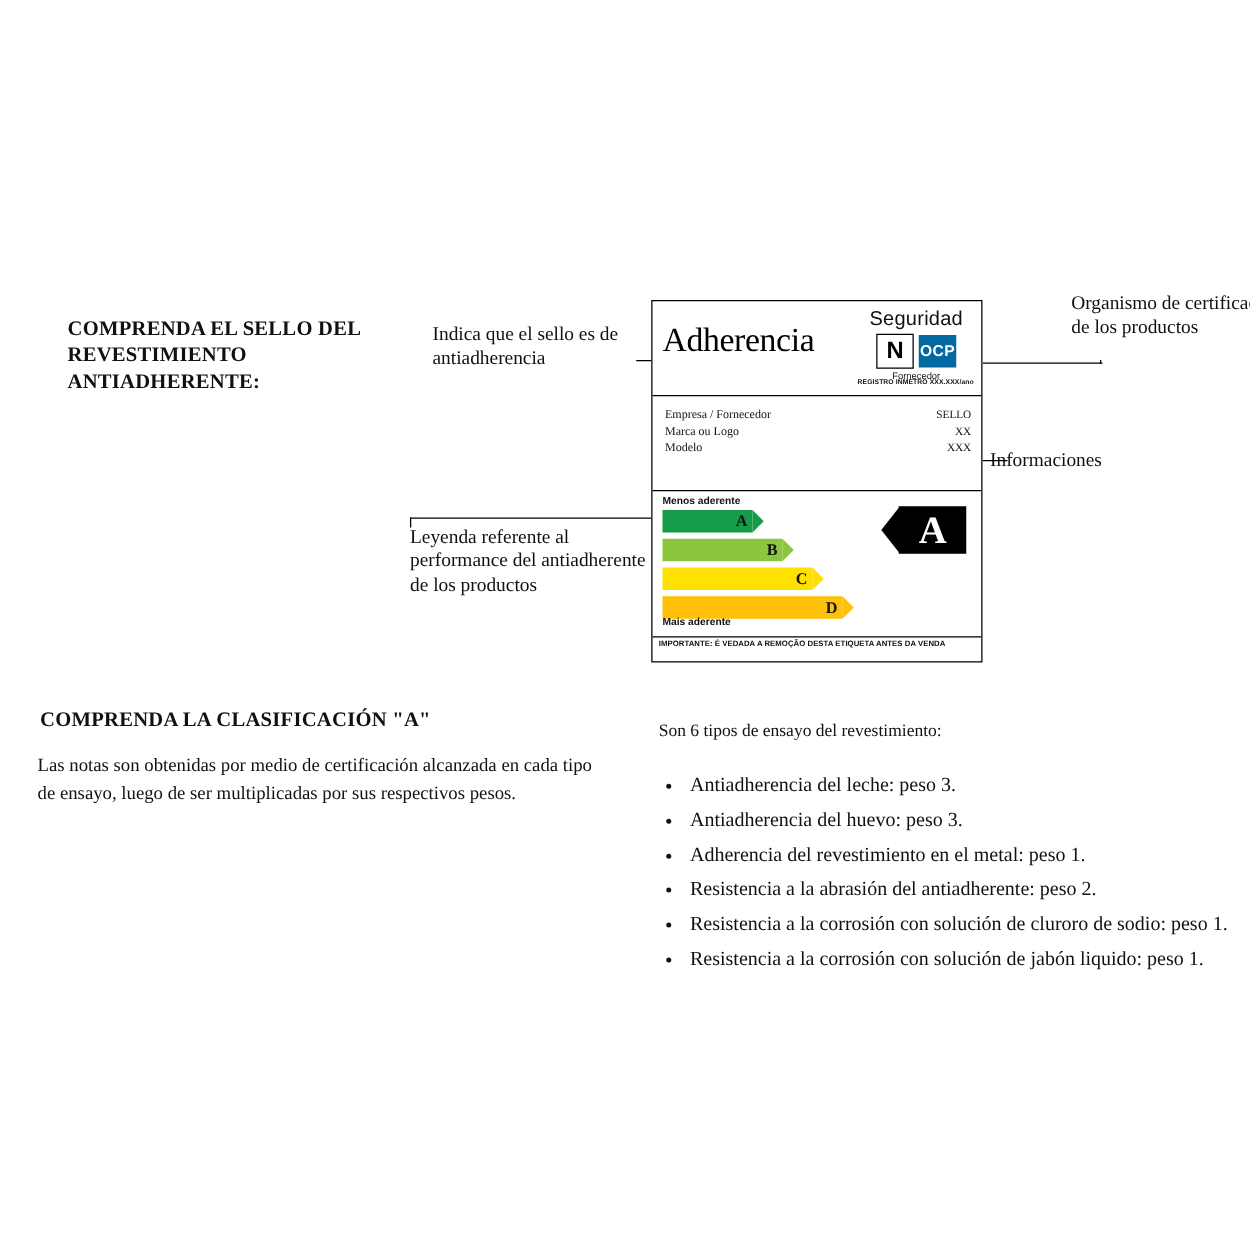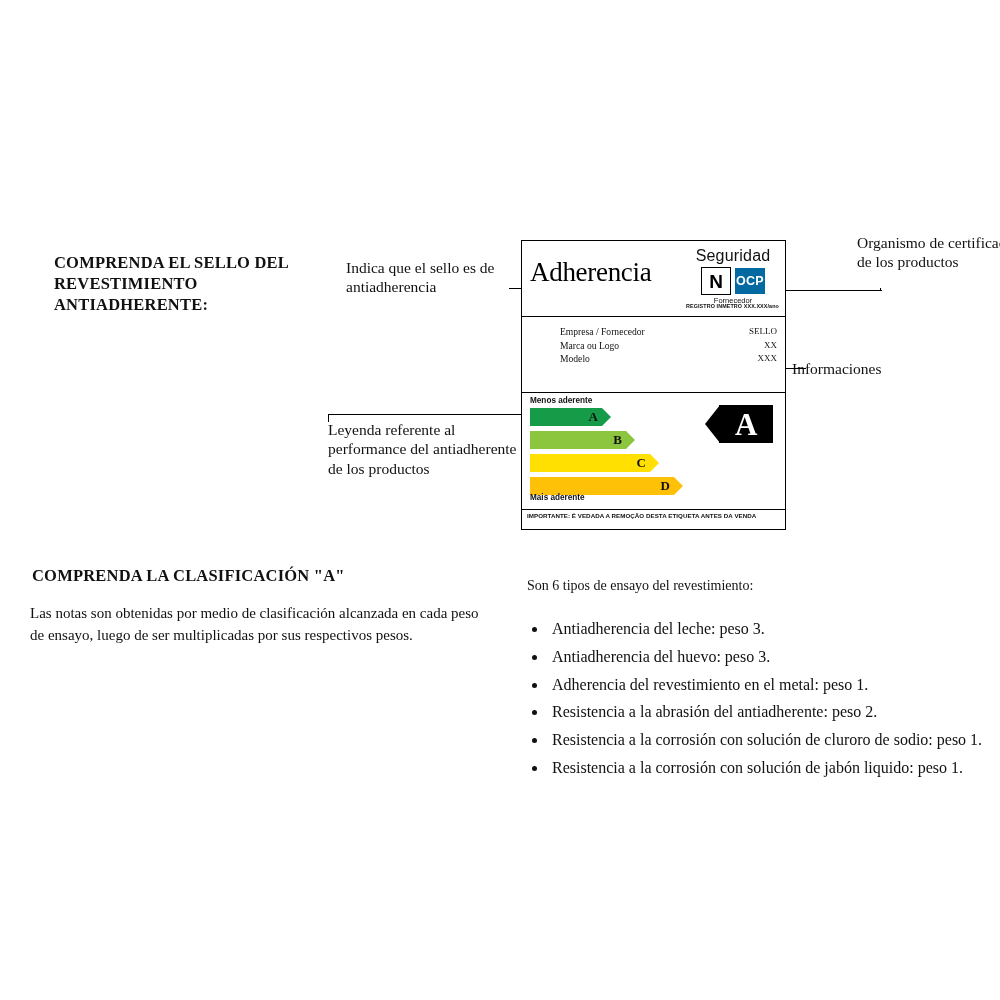--- a/index.html
+++ b/index.html
@@ -157,21 +157,20 @@
     top: 84px;
     right: 8px;
     font-family: "Liberation Serif", serif;
     font-size: 9.6px;
     color: #111;
   }
   .supplier-row {
     display: flex;
     justify-content: space-between;
     line-height: 1.42;
-    margin-left: 28px;
   }
   .supplier-val { font-size: 9px; }
 
   
   #scale-top-label {
     position: absolute;
     left: 8px;
     top: 155px;
     font-family: "Liberation Sans", sans-serif;
     font-weight: bold;
@@ -397,21 +396,21 @@
     <div class="arrow-tip"></div>
     <div class="arrow-body"></div>
     <span class="grade-letter">A</span>
   </div>
 
   <div class="hrule" id="rule-3"></div>
   <div id="footer-warning">IMPORTANTE: É VEDADA A REMOÇÃO DESTA ETIQUETA ANTES DA VENDA</div>
 </div>
 
 <div class="abs" id="heading-class">COMPRENDA LA CLASIFICACIÓN "A"</div>
-<div class="abs" id="class-paragraph">Las notas son obtenidas por medio de clasificación alcanzada en cada peso de ensayo, luego de ser multiplicadas por sus respectivos pesos.</div>
+<div class="abs" id="class-paragraph">Las notas son obtenidas por medio de certificación alcanzada en cada tipo de ensayo, luego de ser multiplicadas por sus respectivos pesos.</div>
 
 <div class="abs" id="tests-title">Son 6 tipos de ensayo del revestimiento:</div>
 <ul class="abs" id="tests-list">
   <li>Antiadherencia del leche: peso 3.</li>
   <li>Antiadherencia del huevo: peso 3.</li>
   <li>Adherencia del revestimiento en el metal: peso 1.</li>
   <li>Resistencia a la abrasión del antiadherente: peso 2.</li>
   <li>Resistencia a la corrosión con solución de cluroro de sodio: peso 1.</li>
   <li>Resistencia a la corrosión con solución de jabón liquido: peso 1.</li>
 </ul>

